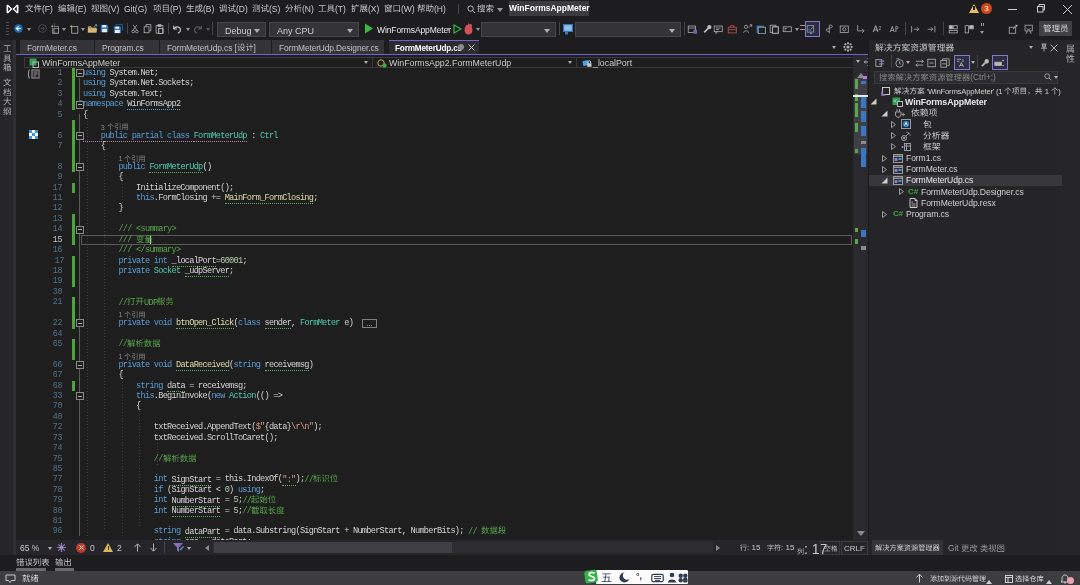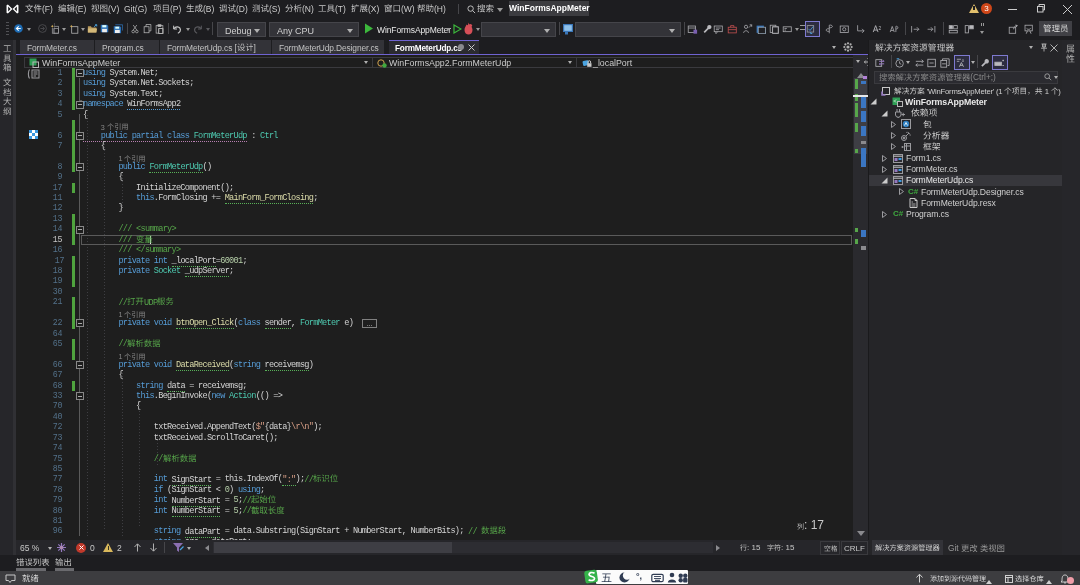--- a/index.html
+++ b/index.html
@@ -807,21 +807,21 @@
 <div class="ab" style="left:213px;top:542px;width:500px;height:11px;background:#2d2d32"></div>
 <div class="ab" style="left:214px;top:542px;width:238px;height:11px;background:#3e3e44"></div>
 <div class="ab" style="left:716px;top:544.5px;border:3.5px solid transparent;border-left:4.5px solid #8a8a8e"></div>
 <div class="tx" style="left:740px;top:543px;font-size:8px;line-height:9.5px;color:#c8c8c8"><svg class="cj" width="7" height="7" viewBox="0 0 100 100" fill="#c8c8c8">
       <use href="#u884c" x="0"></use>
     </svg>: 15</div>
 <div class="tx" style="left:767px;top:543px;font-size:8px;line-height:9.5px;color:#c8c8c8"><svg class="cj" width="14" height="7" viewBox="0 0 200 100" fill="#c8c8c8">
       <use href="#u5b57" x="0"></use>
       <use href="#u7b26" x="100"></use>
     </svg>: 15</div>
-<div class="tx" style="left:797px;top:521px;font-size:12px;line-height:9.5px;color:#c8c8c8"><svg class="cj" width="7" height="7" viewBox="0 0 100 100" fill="#c8c8c8">
+<div class="tx" style="left:797px;top:545px;font-size:14px;line-height:9.5px;color:#c8c8c8"><svg class="cj" width="7" height="7" viewBox="0 0 100 100" fill="#c8c8c8">
       <use href="#u5217" x="0"></use>
     </svg>: 17</div>
 <div class="ab" style="left:820px;top:540.5px;width:20px;height:14px;border:1px solid #3a3a3e;padding:3.8px 0 0 2.5px">
     <svg class="cj" width="13.6" height="6.8" viewBox="0 0 200 100" fill="#c8c8c8" style="display:block">
       <use href="#u7a7a" x="0"></use>
       <use href="#u683c" x="100"></use>
     </svg>
   </div>
 <div class="ab" style="left:841px;top:540.5px;width:27px;height:14px;border:1px solid #3a3a3e;text-align:center;padding-top:2.5px;font-size:8px;color:#c8c8c8">CRLF</div>
 <div class="ab" style="left:868px;top:540px;width:194px;height:15px;background:#252528"></div>

